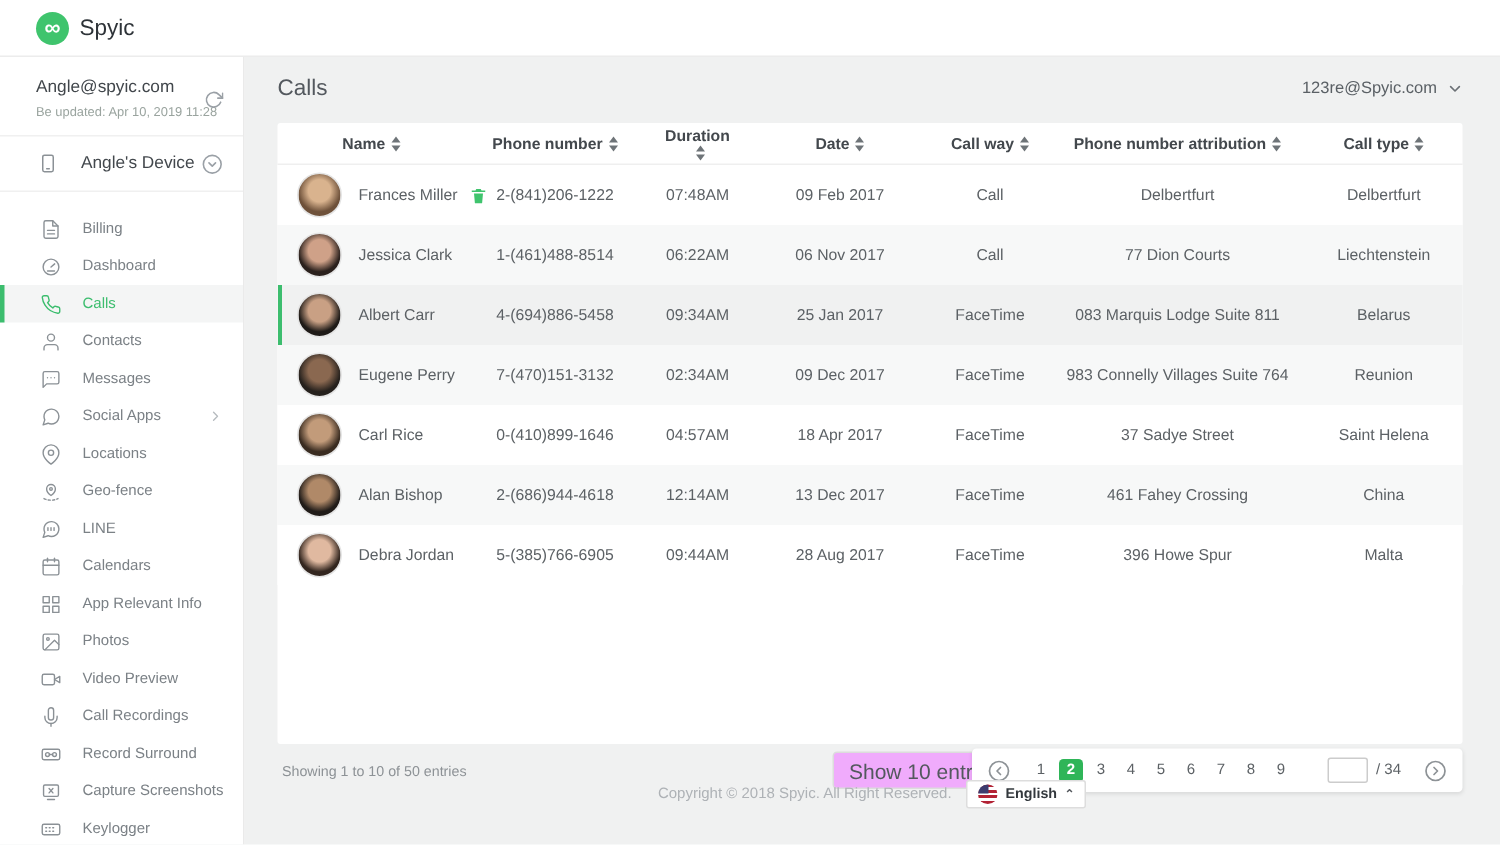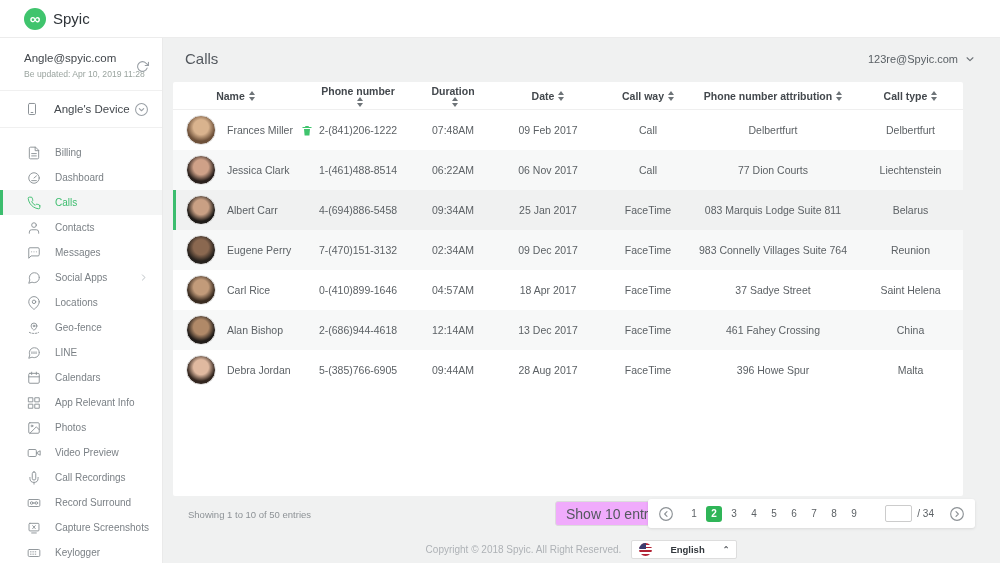--- a/index.html
+++ b/index.html
@@ -33,54 +33,54 @@
   .menu-item.active { background:#f4f5f5; box-shadow:inset 3px 0 0 #3cbd6e; color:#3cbd6e; }
   .menu-item.active .mi-icon { color:#3cbd6e; }
   .mi-chev { position:absolute; right:14px; color:#b6bbbf; display:flex; }
 
   
   .main { position:absolute; left:163px; top:38px; right:0; bottom:0; }
   .page-title { position:absolute; left:22px; top:12px; font-size:15px; font-weight:500; color:#53585e; }
   .acct-select { position:absolute; right:25px; top:15px; display:flex; align-items:center; gap:7px; font-size:11px; color:#5a6065; cursor:pointer; }
   .acct-select .chev { color:#6b7075; display:flex; }
 
-  .table-card { position:absolute; left:10px; top:44px; width:790px; height:414px; background:#fff; border-radius:2px; }
+  .table-card { position:absolute; left:22px; top:44px; width:790px; height:414px; background:#fff; border-radius:2px; }
   .thead { display:flex; height:28px; border-bottom:1px solid #efefef; align-items:center; }
   .th { font-size:10.5px; font-weight:bold; color:#43484d; display:flex; align-items:center; justify-content:center; cursor:pointer; }
   .sort { display:inline-flex; flex-direction:column; margin-left:4px; gap:2px; }
   .s-up { width:0; height:0; border-left:3px solid transparent; border-right:3px solid transparent; border-bottom:4px solid #6e7478; }
   .s-dn { width:0; height:0; border-left:3px solid transparent; border-right:3px solid transparent; border-top:4px solid #6e7478; }
   .tr { display:flex; height:40px; align-items:center; background:#fff; }
   .tr.stripe { background:#f7f8f8; }
   .tr.selected { background:#f0f1f1; box-shadow:inset 3px 0 0 #3cbd6e; }
   .td { font-size:10.5px; color:#5c6165; display:flex; align-items:center; justify-content:center; text-align:center; }
-  .col0 { width:125px; } .col1 { width:120px;flex-direction:column; } .col2 { width:70px;flex-direction:column; } .col3 { width:120px; }
+  .col0 { width:125px; } .col1 { width:120px; } .col2 { width:70px;flex-direction:column; } .col3 { width:120px; }
   .col4 { width:80px; } .col5 { width:170px; } .col6 { width:105px;text-align:center; }
   .name-cell { justify-content:flex-start; padding-left:13px; }
   .avatar { width:30px; height:30px; border-radius:50%; flex:0 0 30px; border:1px solid #e4e4e4; }
   .nm { margin-left:11px; white-space:nowrap; }
   .trash { margin-left:8px; display:flex; cursor:pointer; }
 
   
   .showing { position:absolute; left:25px; top:471px; font-size:9.5px; color:#8d9296; }
   .entries-select { position:absolute; left:392px; top:463px; height:25px; background:#f0abfc; border:1px solid #dcdcdc; border-radius:3px; display:flex; align-items:center; gap:9px; padding:0 10px; font-size:14px; color:#53585e; cursor:pointer; }
   .entries-select .chev { color:#53585e; display:flex; }
   .pager { position:absolute; left:485px; top:461px; width:327px; height:29px; background:#fff; border-radius:3px; box-shadow:0 1px 3px rgba(0,0,0,.1); display:flex; align-items:center; padding:0 10px; }
   .pg-circle { color:#8d9296; display:flex; cursor:pointer; }
   .pages { display:flex; align-items:center; margin-left:10px; }
   .page { width:20px; text-align:center; font-size:10px; color:#5c6165; cursor:pointer; display:flex; justify-content:center; }
   .page.active { background:#2fb558; color:#fff; width:16px; height:16px; border-radius:3px; align-items:center; margin:0 2px; font-weight:bold; }
   .pg-jump { margin-left:auto; display:flex; align-items:center; gap:5px; }
   .page-input { width:27px; height:17px; border:1px solid #ccc; border-radius:2px; font-size:10px; padding:0 3px; font-family:inherit; color:#555; }
   .pg-total { font-size:10px; color:#5c6165; }
   .pg-next { margin-left:10px; }
 
-  .copyright-row { position:absolute; left:0; right:0; bottom:4px; display:flex; align-items:center; justify-content:center; gap:10px; }
+  .copyright-row { position:absolute; left:0; right:0; bottom:24px; display:flex; align-items:center; justify-content:center; gap:10px; }
   .copyright { font-size:10px; color:#aeb2b6; }
-  .lang-btn { display:flex; align-items:center; gap:18px; border:1px solid #ddd; background:#fff; border-radius:2px; padding:2px 7px; font-size:9.5px; color:#33383d; font-weight:bold; cursor:pointer; font-family:inherit; }
+  .lang-btn { display:flex; align-items:center; gap:5px; border:1px solid #ddd; background:#fff; border-radius:2px; padding:2px 7px; font-size:9.5px; color:#33383d; font-weight:bold; cursor:pointer; font-family:inherit; }
   .flag { width:13px; height:13px; border-radius:50%; position:relative; overflow:hidden; background:linear-gradient(180deg,#b22234 0 14%,#fff 14% 28%,#b22234 28% 42%,#fff 42% 56%,#b22234 56% 70%,#fff 70% 84%,#b22234 84% 100%); }
   .flag::after { content:""; position:absolute; left:0; top:0; width:7px; height:6px; background:#3c3b6e; }
   .lang-chev { font-size:8px; color:#55595e; }
 
   svg { display:block; }
 </style>
 </head>
 <body>
 
 <header class="topbar">

